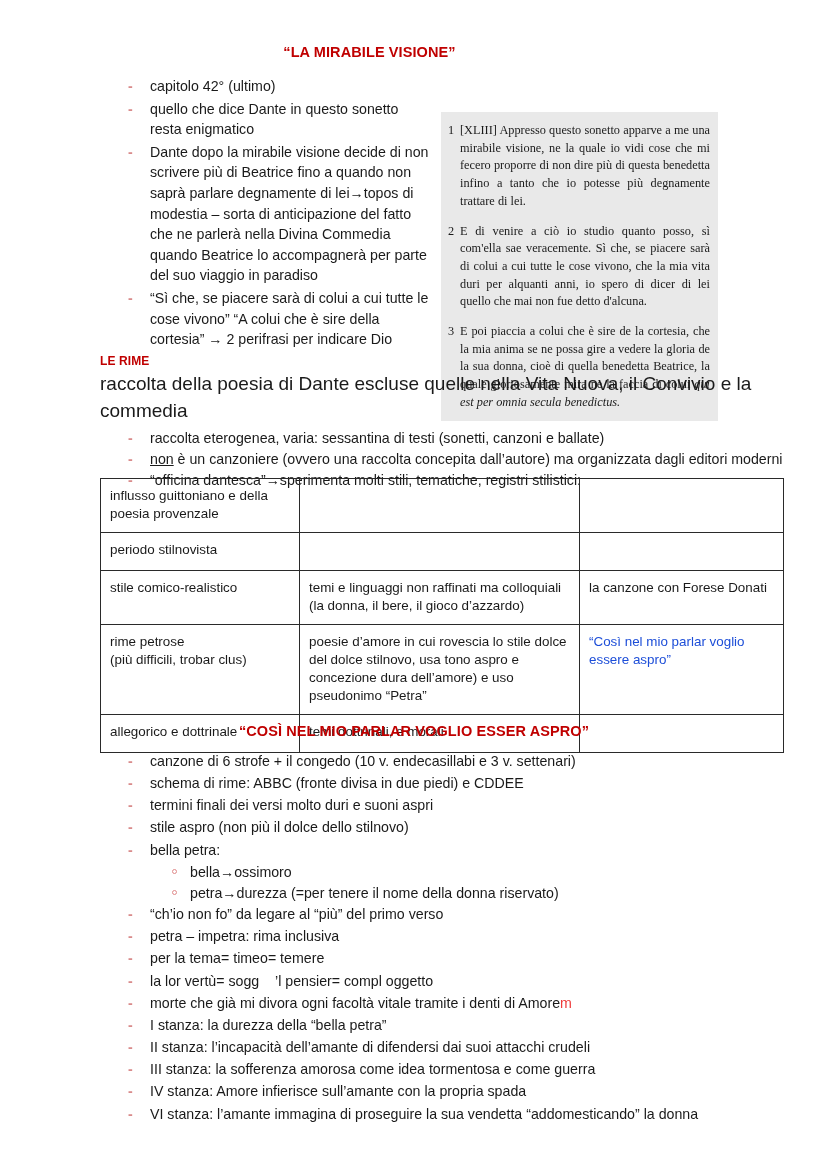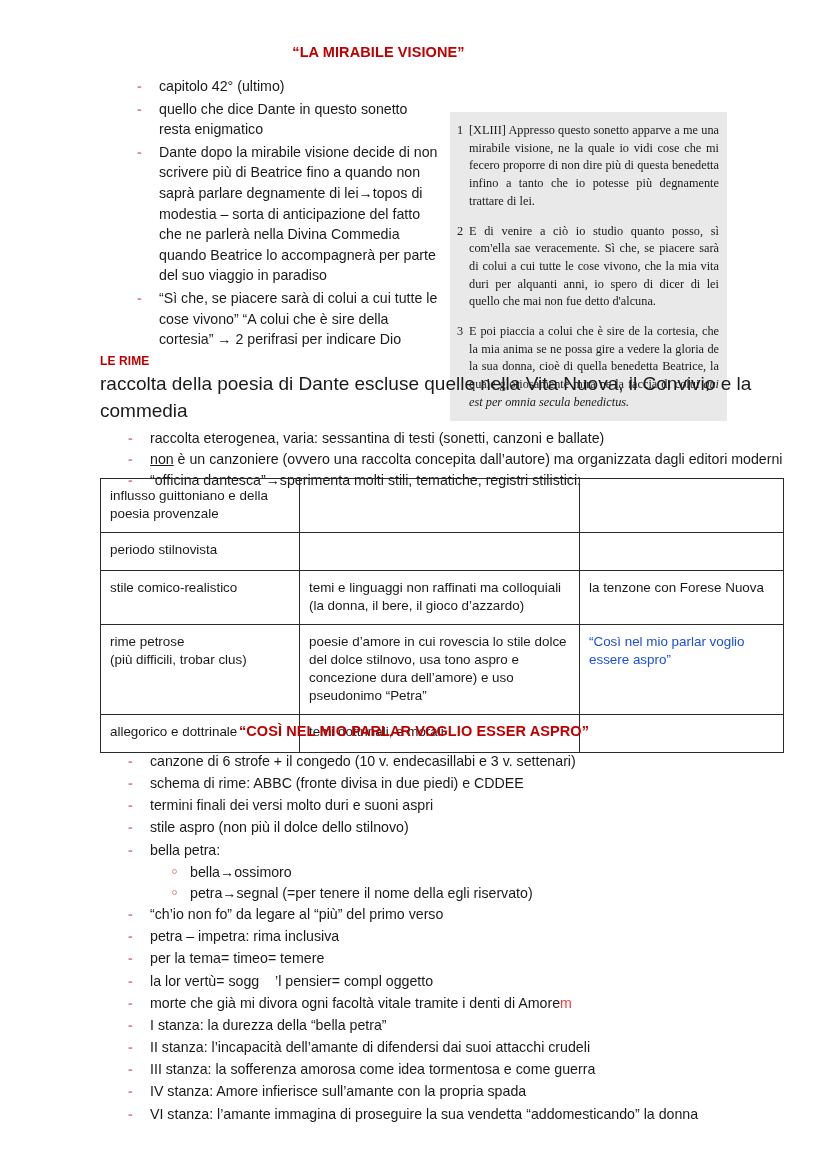--- a/index.html
+++ b/index.html
@@ -80,21 +80,21 @@
     width: 5px;
     height: 5px;
     border: 1px solid #e08a8a;
     border-radius: 50%;
     box-sizing: border-box;
   }
 
   
   .top-block {
     position: absolute;
-    left: 9px;
+    left: 0;
     top: 44px;
     width: 739px;
   }
   .top-title {
     margin: 0 0 16px 0;
   }
   .top-cols {
     position: relative;
     width: 828px;
   }
@@ -261,21 +261,21 @@
         <td class="col-c"></td>
       </tr>
       <tr>
         <td class="col-a">periodo stilnovista</td>
         <td class="col-b"></td>
         <td class="col-c"></td>
       </tr>
       <tr>
         <td class="col-a">stile comico-realistico</td>
         <td class="col-b">temi e linguaggi non raffinati ma colloquiali (la donna, il bere, il gioco d’azzardo)</td>
-        <td class="col-c">la tenzone con Forese Nuova</td>
+        <td class="col-c">la canzone con Forese Donati</td>
       </tr>
       <tr>
         <td class="col-a" style="white-space:pre-line;">rime petrose
 (più difficili, trobar clus)</td>
         <td class="col-b">poesie d’amore in cui rovescia lo stile dolce del dolce stilnovo, usa tono aspro e concezione dura dell’amore) e uso pseudonimo “Petra”</td>
         <td class="col-c cell-red">“Così nel mio parlar voglio essere aspro”</td>
       </tr>
       <tr>
         <td class="col-a">allegorico e dottrinale</td>
         <td class="col-b">temi dottrinali, e morali</td>
@@ -290,21 +290,21 @@
     <ul class="dash-list">
       <li>canzone di 6 strofe + il congedo (10 v. endecasillabi e 3 v. settenari)</li>
       <li>schema di rime: ABBC (fronte divisa in due piedi) e CDDEE</li>
       <li>termini finali dei versi molto duri e suoni aspri</li>
       <li>stile aspro (non più il dolce dello stilnovo)</li>
       <li>bella petra:</li>
     </ul>
 
     <ul class="circle-list">
       <li>bella→ossimoro</li>
-      <li>petra→segnal (=per tenere il nome della egli riservato)</li>
+      <li>petra→durezza (=per tenere il nome della donna riservato)</li>
     </ul>
 
     <ul class="dash-list">
       <li>“ch’io non fo” da legare al “più” del primo verso</li>
       <li>petra – impetra: rima inclusiva</li>
       <li>per la tema= timeo= temere</li>
       <li style="white-space:pre;">la lor vertù= sogg    ’l pensier= compl oggetto</li>
       <li><span>morte che già mi divora ogni facoltà vitale tramite i denti di Amore</span><span class="red-letter">m</span></li>
       <li>I stanza: la durezza della “bella petra”</li>
       <li>II stanza: l’incapacità dell’amante di difendersi dai suoi attacchi crudeli</li>

